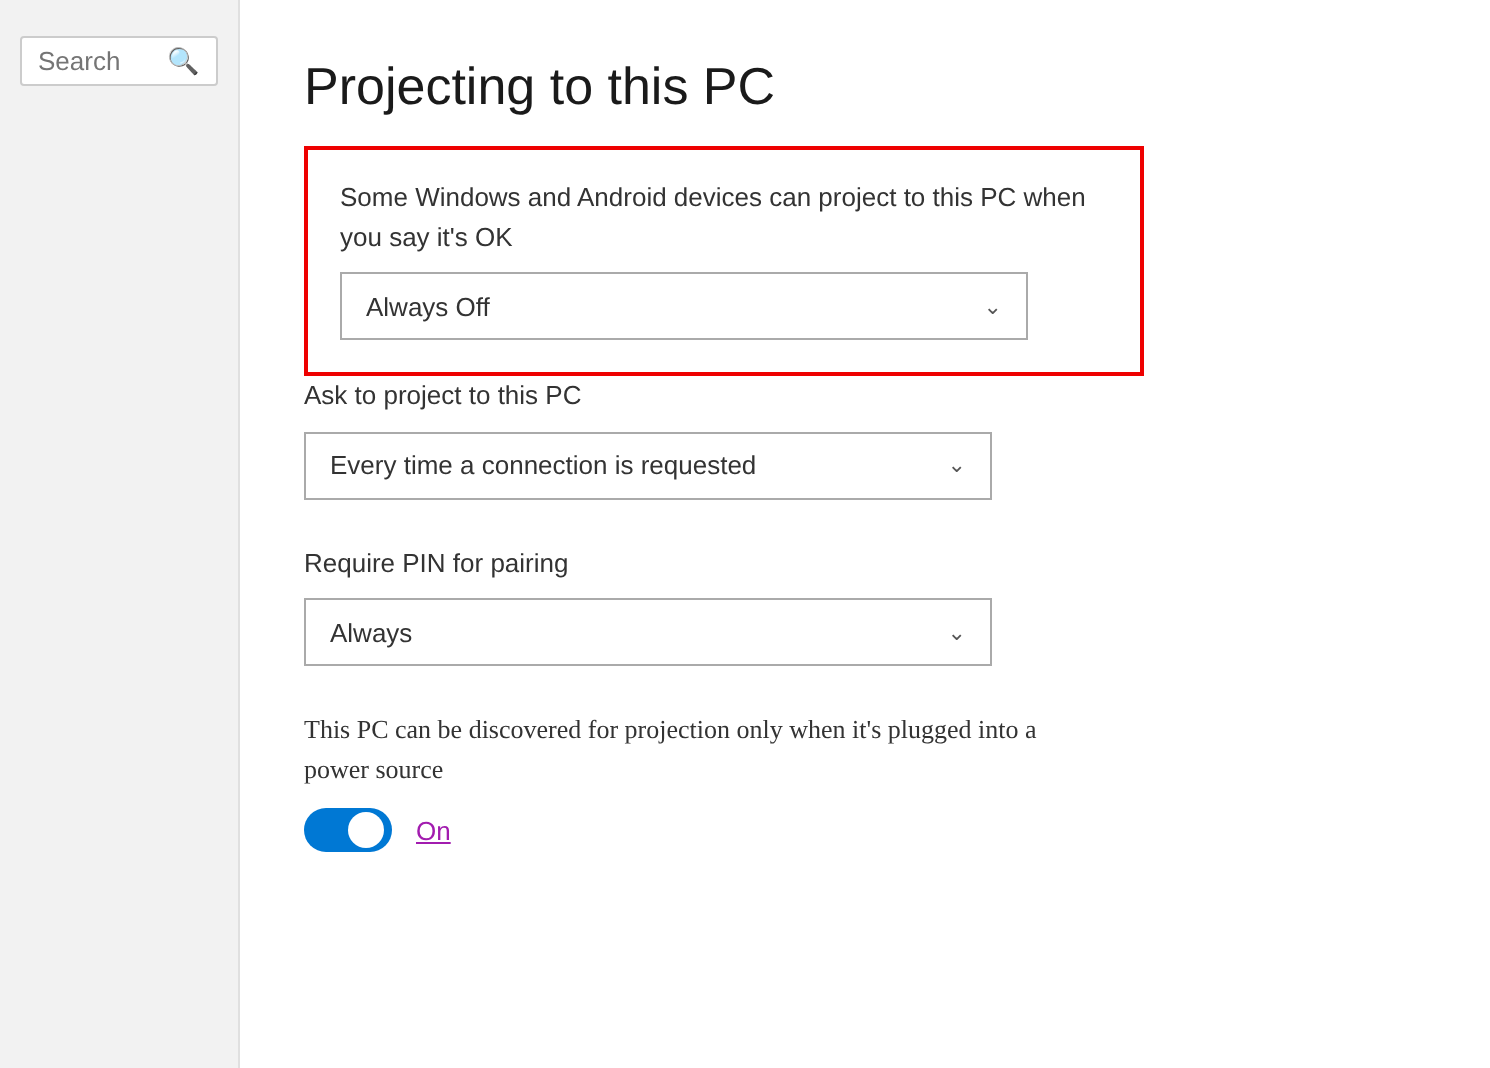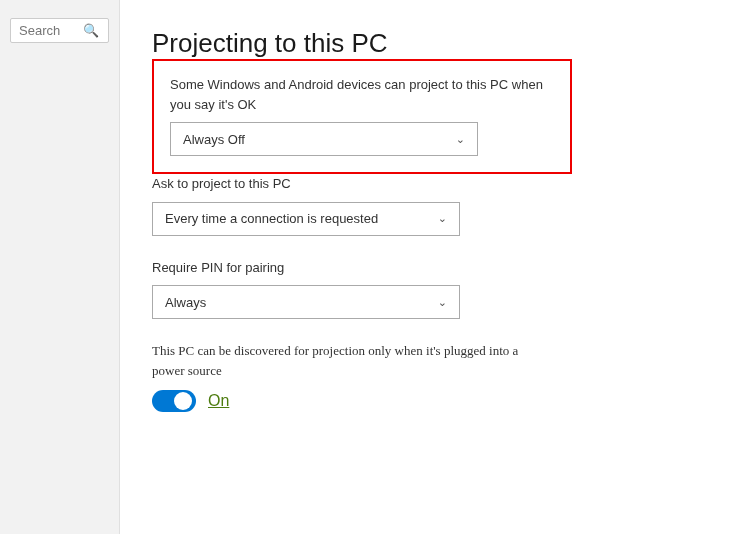--- a/index.html
+++ b/index.html
@@ -50,20 +50,21 @@
       flex: 1;
       background: #fff;
       padding: 28px 32px 28px 32px;
       overflow-y: auto;
     }
 
     .page-title {
       font-size: 26px;
       font-weight: 300;
       color: #1a1a1a;
+      margin-bottom: 14px;
     }
 
     .page-description {
       font-size: 13px;
       color: #333;
       margin-bottom: 22px;
       line-height: 1.5;
       max-width: 430px;
     }
 
@@ -92,21 +93,21 @@
     .dropdown {
       display: flex;
       align-items: center;
       justify-content: space-between;
       border: 1px solid #aaa;
       padding: 6px 12px;
       font-size: 13px;
       color: #333;
       background: #fff;
       cursor: pointer;
-      width: 308px;
+      width: 344px;
       min-height: 34px;
     }
 
     .chevron {
       font-size: 11px;
       color: #555;
     }
 
     .toggle-row {
       display: flex;
@@ -130,22 +131,22 @@
       height: 18px;
       background: #fff;
       border-radius: 50%;
       position: absolute;
       top: 2px;
       left: 22px;
       transition: left 0.2s;
     }
 
     .toggle-label {
-      font-size: 16px;
-      color: #4d7c0f;
+      font-size: 13px;
+      color: #a21caf;
       text-decoration: underline;
     }
 
     .power-note {
       font-size: 13px;
       color: #333;
       line-height: 1.5;
       margin-bottom: 10px;
       max-width: 400px;
       font-family: Liberation Serif, serif;

